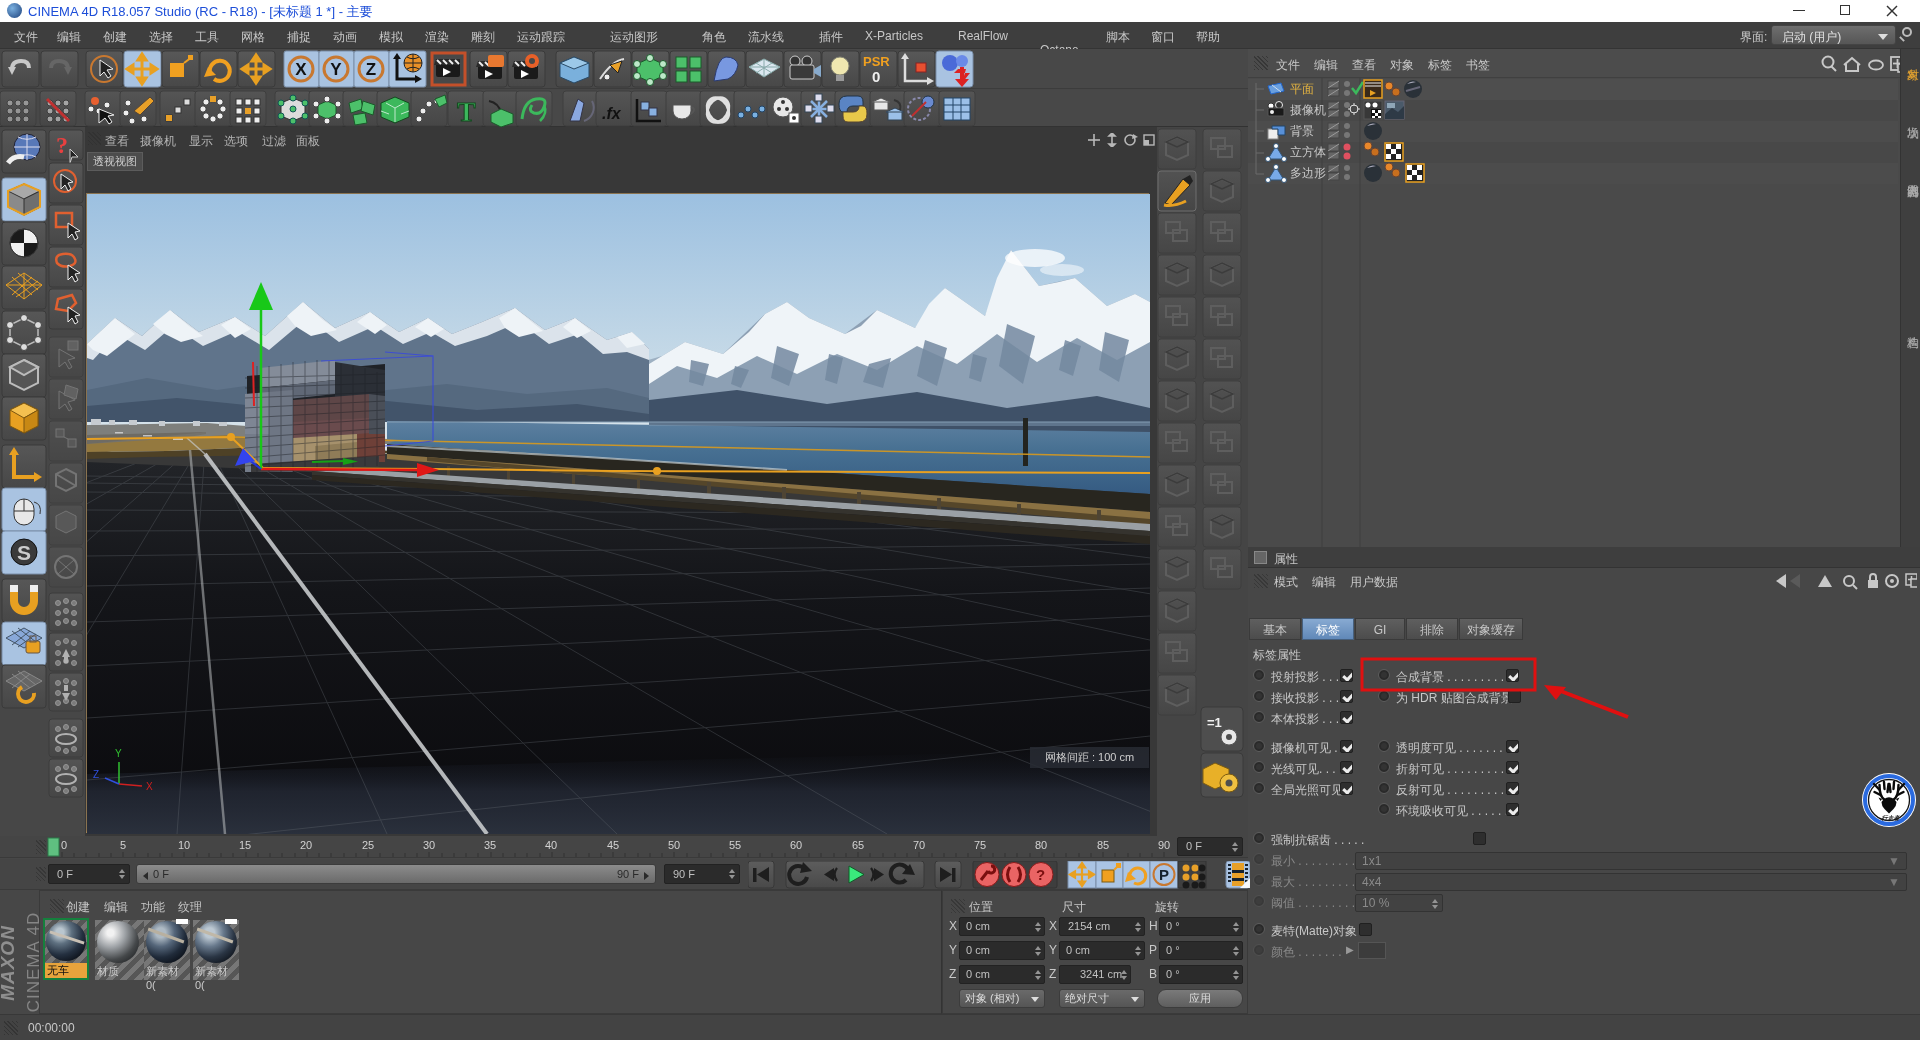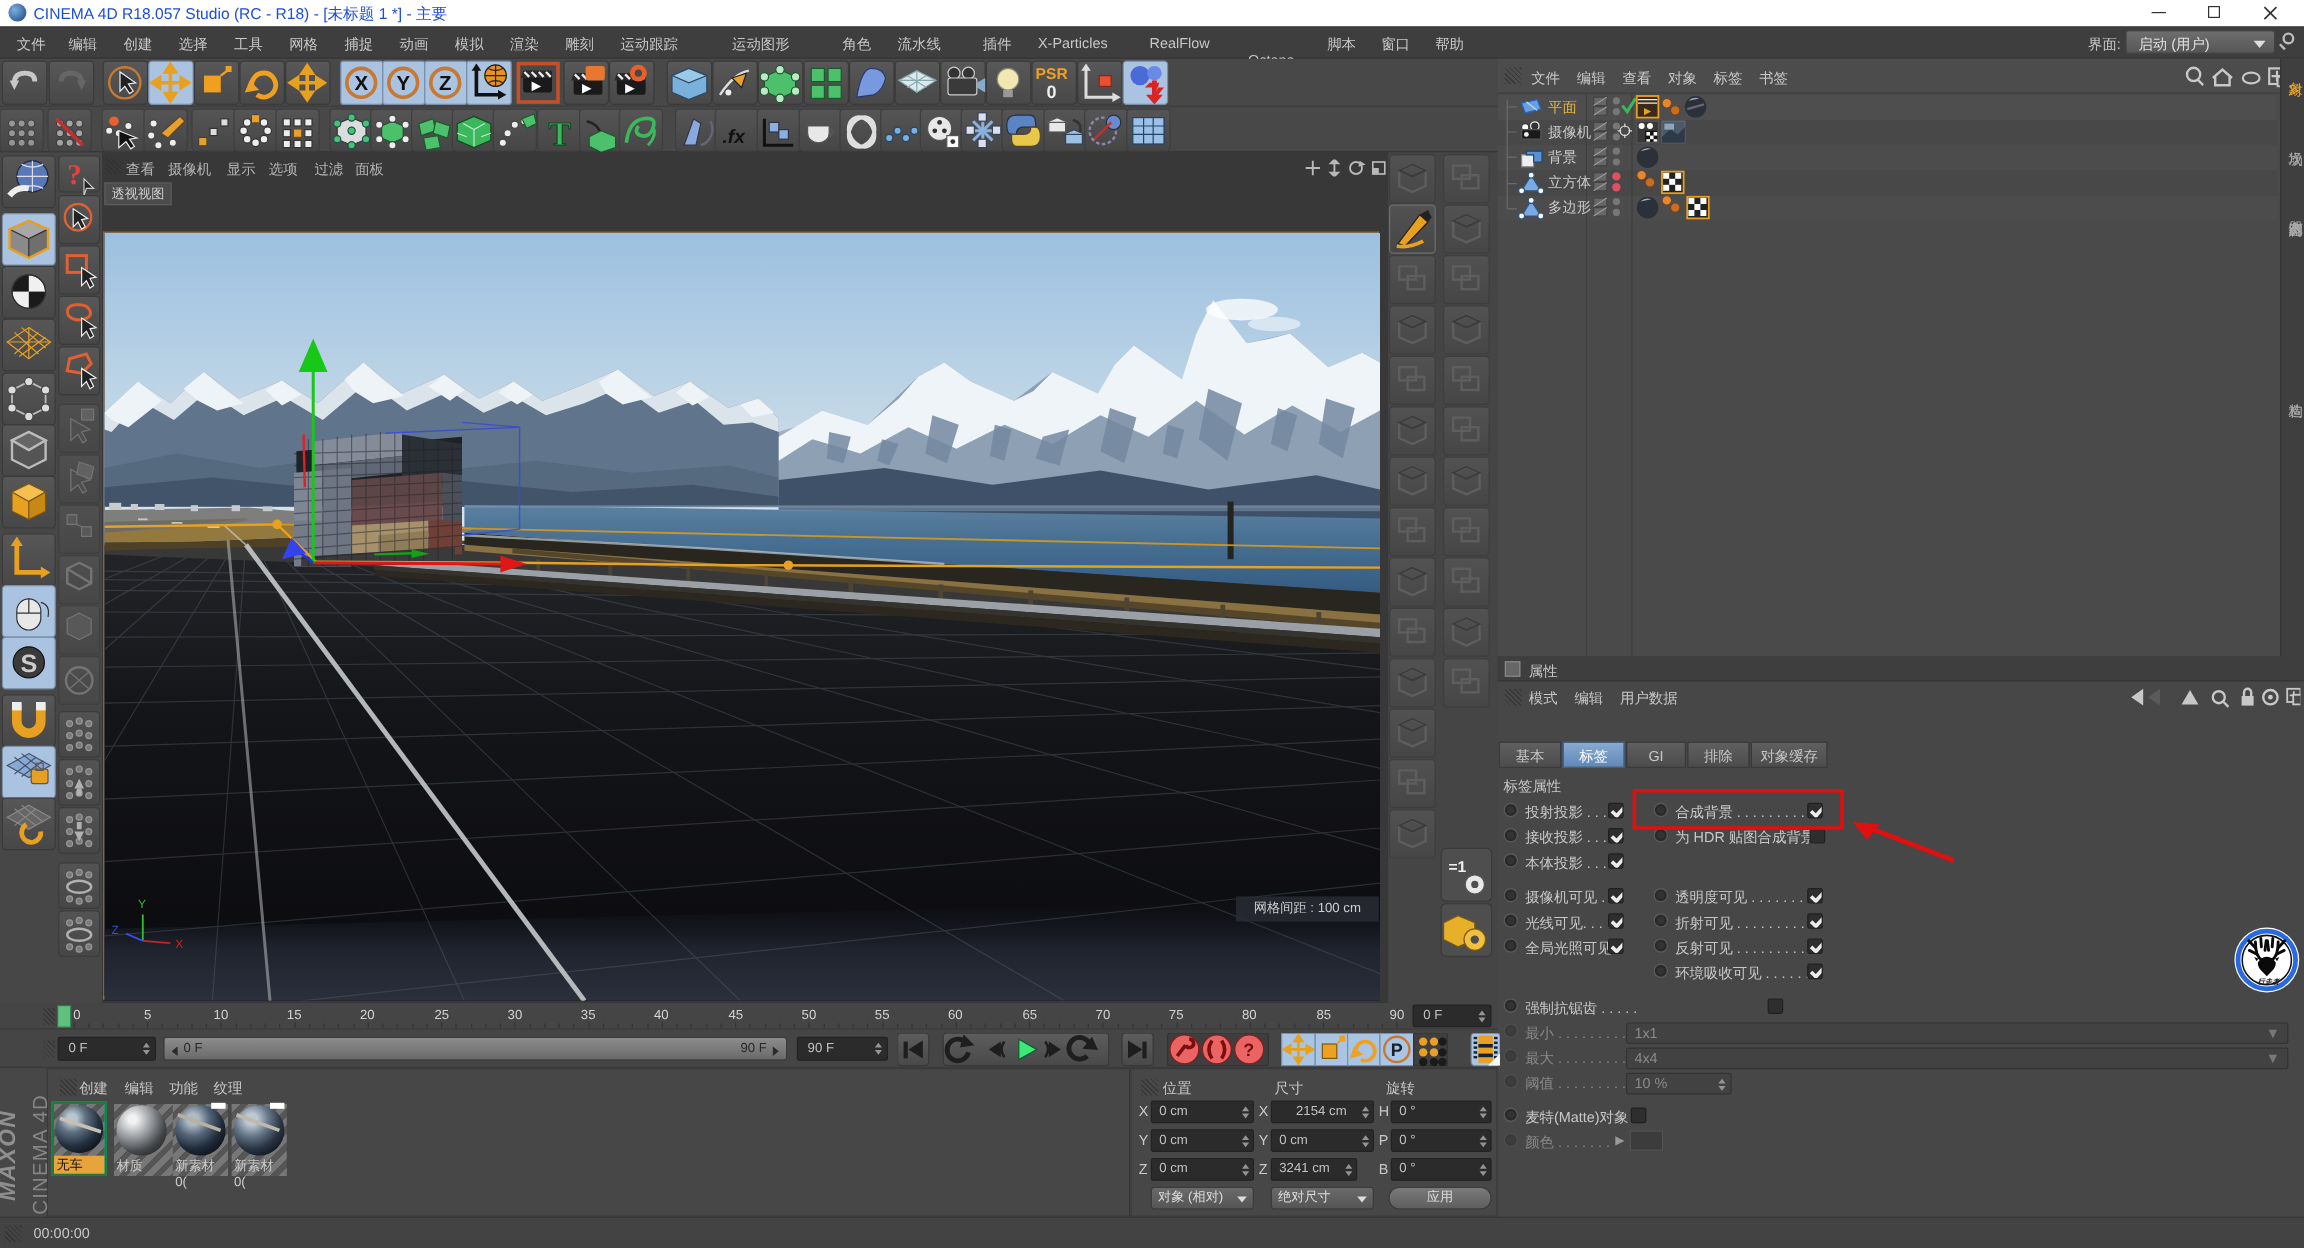--- a/index.html
+++ b/index.html
@@ -1532,25 +1532,25 @@
  <div class="tx abs" style="left:26px;top:8px">位置</div>
  <div class="tx abs" style="left:119px;top:8px">尺寸</div>
  <div class="tx abs" style="left:212px;top:8px">旋转</div>
  <div class="tx abs" style="left:6px;top:28px">X</div>
     <div class="abs field" style="left:16px;top:26px;width:86px;height:19px;line-height:17px;padding-left:6px;font-size:11px">0 cm<span class="spin" style="right:3px"></span></div>
  <div class="tx abs" style="left:6px;top:52px">Y</div>
     <div class="abs field" style="left:16px;top:50px;width:86px;height:19px;line-height:17px;padding-left:6px;font-size:11px">0 cm<span class="spin" style="right:3px"></span></div>
  <div class="tx abs" style="left:6px;top:76px">Z</div>
     <div class="abs field" style="left:16px;top:74px;width:86px;height:19px;line-height:17px;padding-left:6px;font-size:11px">0 cm<span class="spin" style="right:3px"></span></div>
  <div class="tx abs" style="left:106px;top:28px">X</div>
-    <div class="abs field" style="left:116px;top:26px;width:86px;height:19px;line-height:17px;padding-left:20px;font-size:11px">2154 cm<span class="spin" style="right:3px"></span></div>
+    <div class="abs field" style="left:116px;top:26px;width:86px;height:19px;line-height:17px;padding-left:8px;font-size:11px">2154 cm<span class="spin" style="right:3px"></span></div>
  <div class="tx abs" style="left:106px;top:52px">Y</div>
     <div class="abs field" style="left:116px;top:50px;width:86px;height:19px;line-height:17px;padding-left:6px;font-size:11px">0 cm<span class="spin" style="right:3px"></span></div>
  <div class="tx abs" style="left:106px;top:76px">Z</div>
-    <div class="abs field" style="left:116px;top:74px;width:72px;height:19px;line-height:17px;padding-left:6px;font-size:11px">3241 cm<span class="spin" style="right:3px"></span></div>
+    <div class="abs field" style="left:116px;top:74px;width:72px;height:19px;line-height:17px;padding-left:20px;font-size:11px">3241 cm<span class="spin" style="right:3px"></span></div>
  <div class="tx abs" style="left:206px;top:28px">H</div>
     <div class="abs field" style="left:216px;top:26px;width:84px;height:19px;line-height:17px;padding-left:6px;font-size:11px">0 °<span class="spin" style="right:3px"></span></div>
  <div class="tx abs" style="left:206px;top:52px">P</div>
     <div class="abs field" style="left:216px;top:50px;width:84px;height:19px;line-height:17px;padding-left:6px;font-size:11px">0 °<span class="spin" style="right:3px"></span></div>
  <div class="tx abs" style="left:206px;top:76px">B</div>
     <div class="abs field" style="left:216px;top:74px;width:84px;height:19px;line-height:17px;padding-left:6px;font-size:11px">0 °<span class="spin" style="right:3px"></span></div>
  <div class="abs" style="left:16px;top:98px;width:86px;height:19px;background:linear-gradient(#6a6a6a,#555);border:1px solid #3c3c3c;border-radius:3px;color:#ddd;font-size:11px;line-height:17px;padding-left:5px">对象 (相对)<span style="position:absolute;right:5px;top:7px;width:0;height:0;border-left:4px solid transparent;border-right:4px solid transparent;border-top:5px solid #ddd"></span></div>
  <div class="abs" style="left:116px;top:98px;width:86px;height:19px;background:linear-gradient(#6a6a6a,#555);border:1px solid #3c3c3c;border-radius:3px;color:#ddd;font-size:11px;line-height:17px;padding-left:5px">绝对尺寸<span style="position:absolute;right:5px;top:7px;width:0;height:0;border-left:4px solid transparent;border-right:4px solid transparent;border-top:5px solid #ddd"></span></div>
  <div class="abs" style="left:214px;top:98px;width:86px;height:19px;background:linear-gradient(#7a7a7a,#5e5e5e);border:1px solid #3c3c3c;border-radius:9px;color:#ddd;font-size:11px;line-height:17px;text-align:center">应用</div>
 </div>

